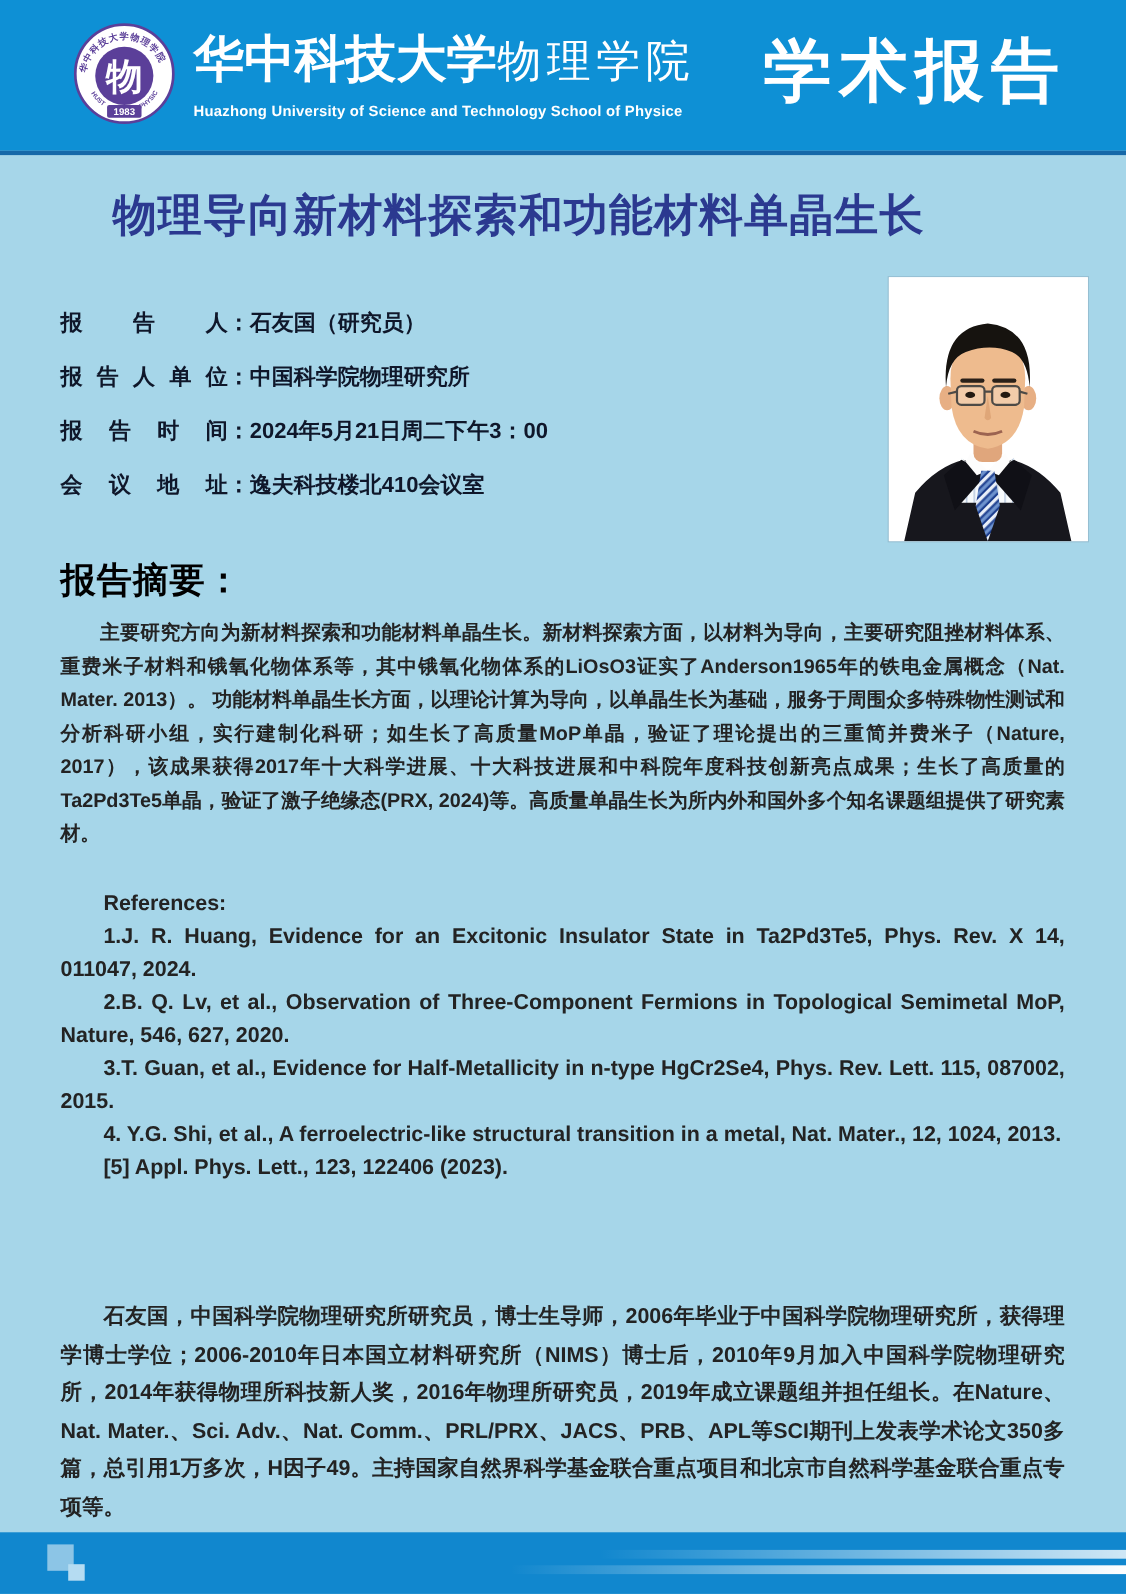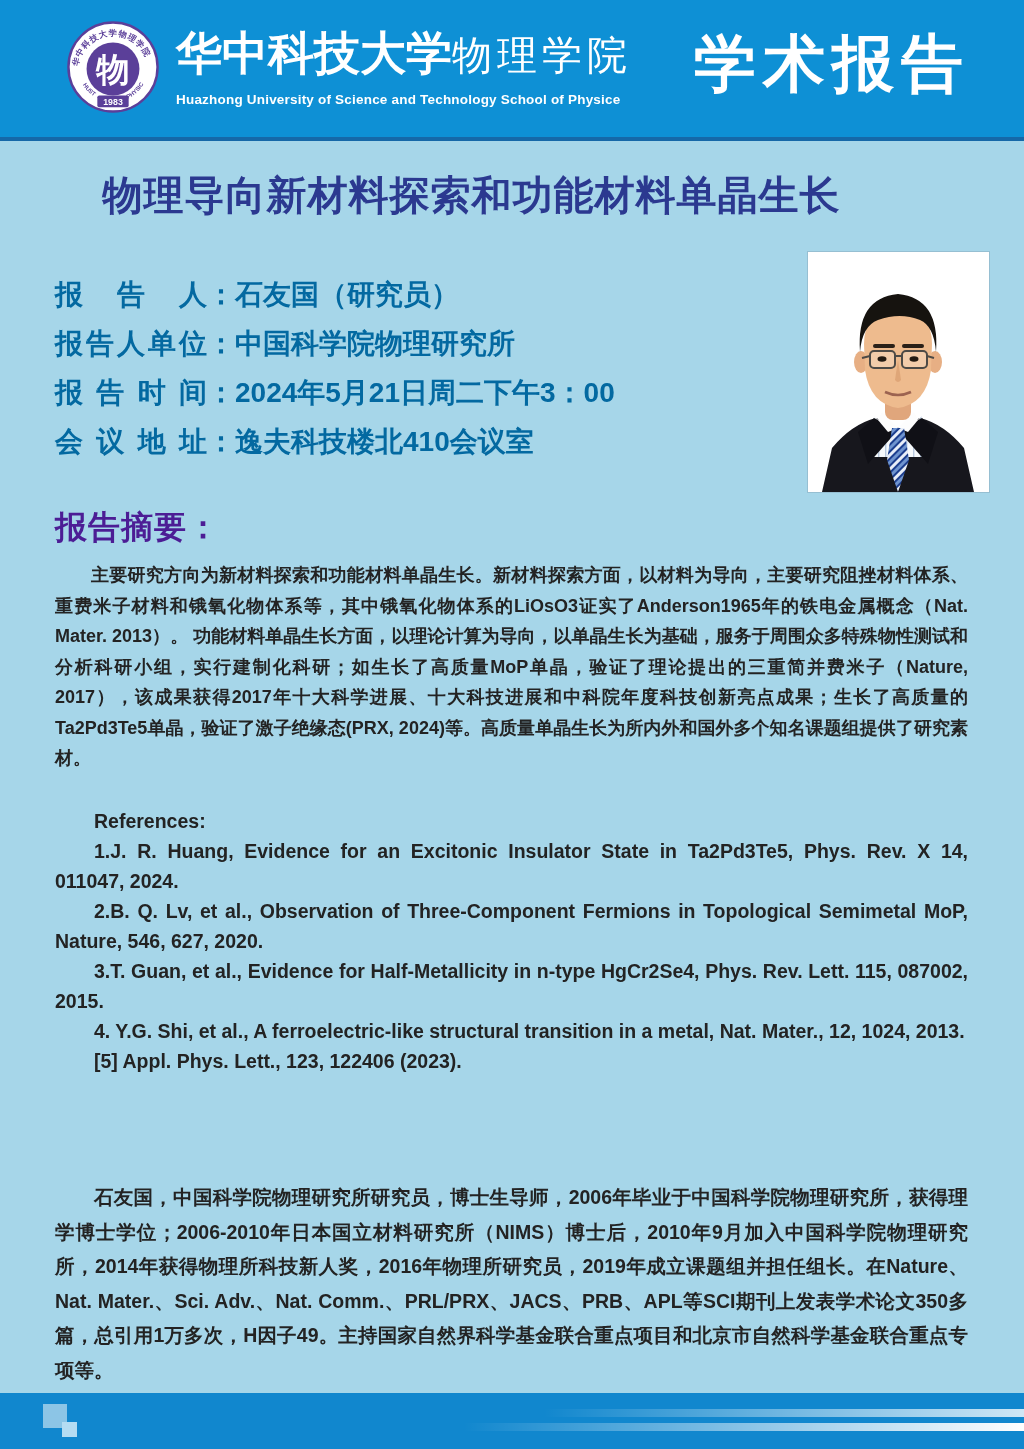--- a/index.html
+++ b/index.html
@@ -15,33 +15,33 @@
   .brand-cn .school{font-weight:normal;font-size:40px;letter-spacing:5px;}
   .brand-en{font-size:13.5px;font-weight:bold;letter-spacing:.2px;margin-top:6px;white-space:nowrap;}
   .banner-title{position:absolute;right:54px;top:22px;color:#fff;
     font-family:Liberation Mono, monospace;font-weight:bold;font-size:62px;letter-spacing:7px;white-space:nowrap;}
 
   
   .page-title{position:absolute;left:0;top:168px;width:943px;text-align:center;
     color:#2B3990;font-size:40px;font-weight:bold;letter-spacing:1px;white-space:nowrap;}
 
   
-  .info{position:absolute;left:55px;top:270px;width:740px;color:#0369a1;font-weight:bold;font-size:28px;}
+  .info{position:absolute;left:55px;top:270px;width:740px;color:#0f172a;font-weight:bold;font-size:20px;}
   .info-row{height:49px;line-height:49px;white-space:nowrap;}
   .info-label{display:inline-block;width:152px;text-align:justify;text-align-last:justify;white-space:pre;vertical-align:top;}
   .info-sep{display:inline-block;vertical-align:top;}
   .info-value{display:inline-block;vertical-align:top;}
 
   
   .photo{position:absolute;left:808px;top:252px;width:181px;height:240px;background:#fff;
     box-shadow:0 0 0 1px rgba(120,150,170,.35);}
   .photo svg{display:block;}
 
   
-  .sec-heading{position:absolute;left:55px;color:#4c1d95;font-size:32px;font-weight:bold;letter-spacing:1px;}
+  .sec-heading{position:absolute;left:55px;color:#000000;font-size:32px;font-weight:bold;letter-spacing:1px;}
   .abstract-heading{top:506px;}
   .bio-heading{top:1126px;}
   .para{position:absolute;left:55px;width:913px;color:#232323;font-weight:bold;
     text-align:justify;text-indent:2em;}
   .abstract-body{top:560px;font-size:18px;line-height:30.5px;}
   .refs{position:absolute;left:55px;top:806px;width:913px;color:#232323;font-weight:bold;
     font-size:19.5px;line-height:30px;}
   .refs p{margin:0;text-indent:2em;text-align:justify;}
   .bio-body{top:1180px;font-size:19.5px;line-height:34.5px;}
 

